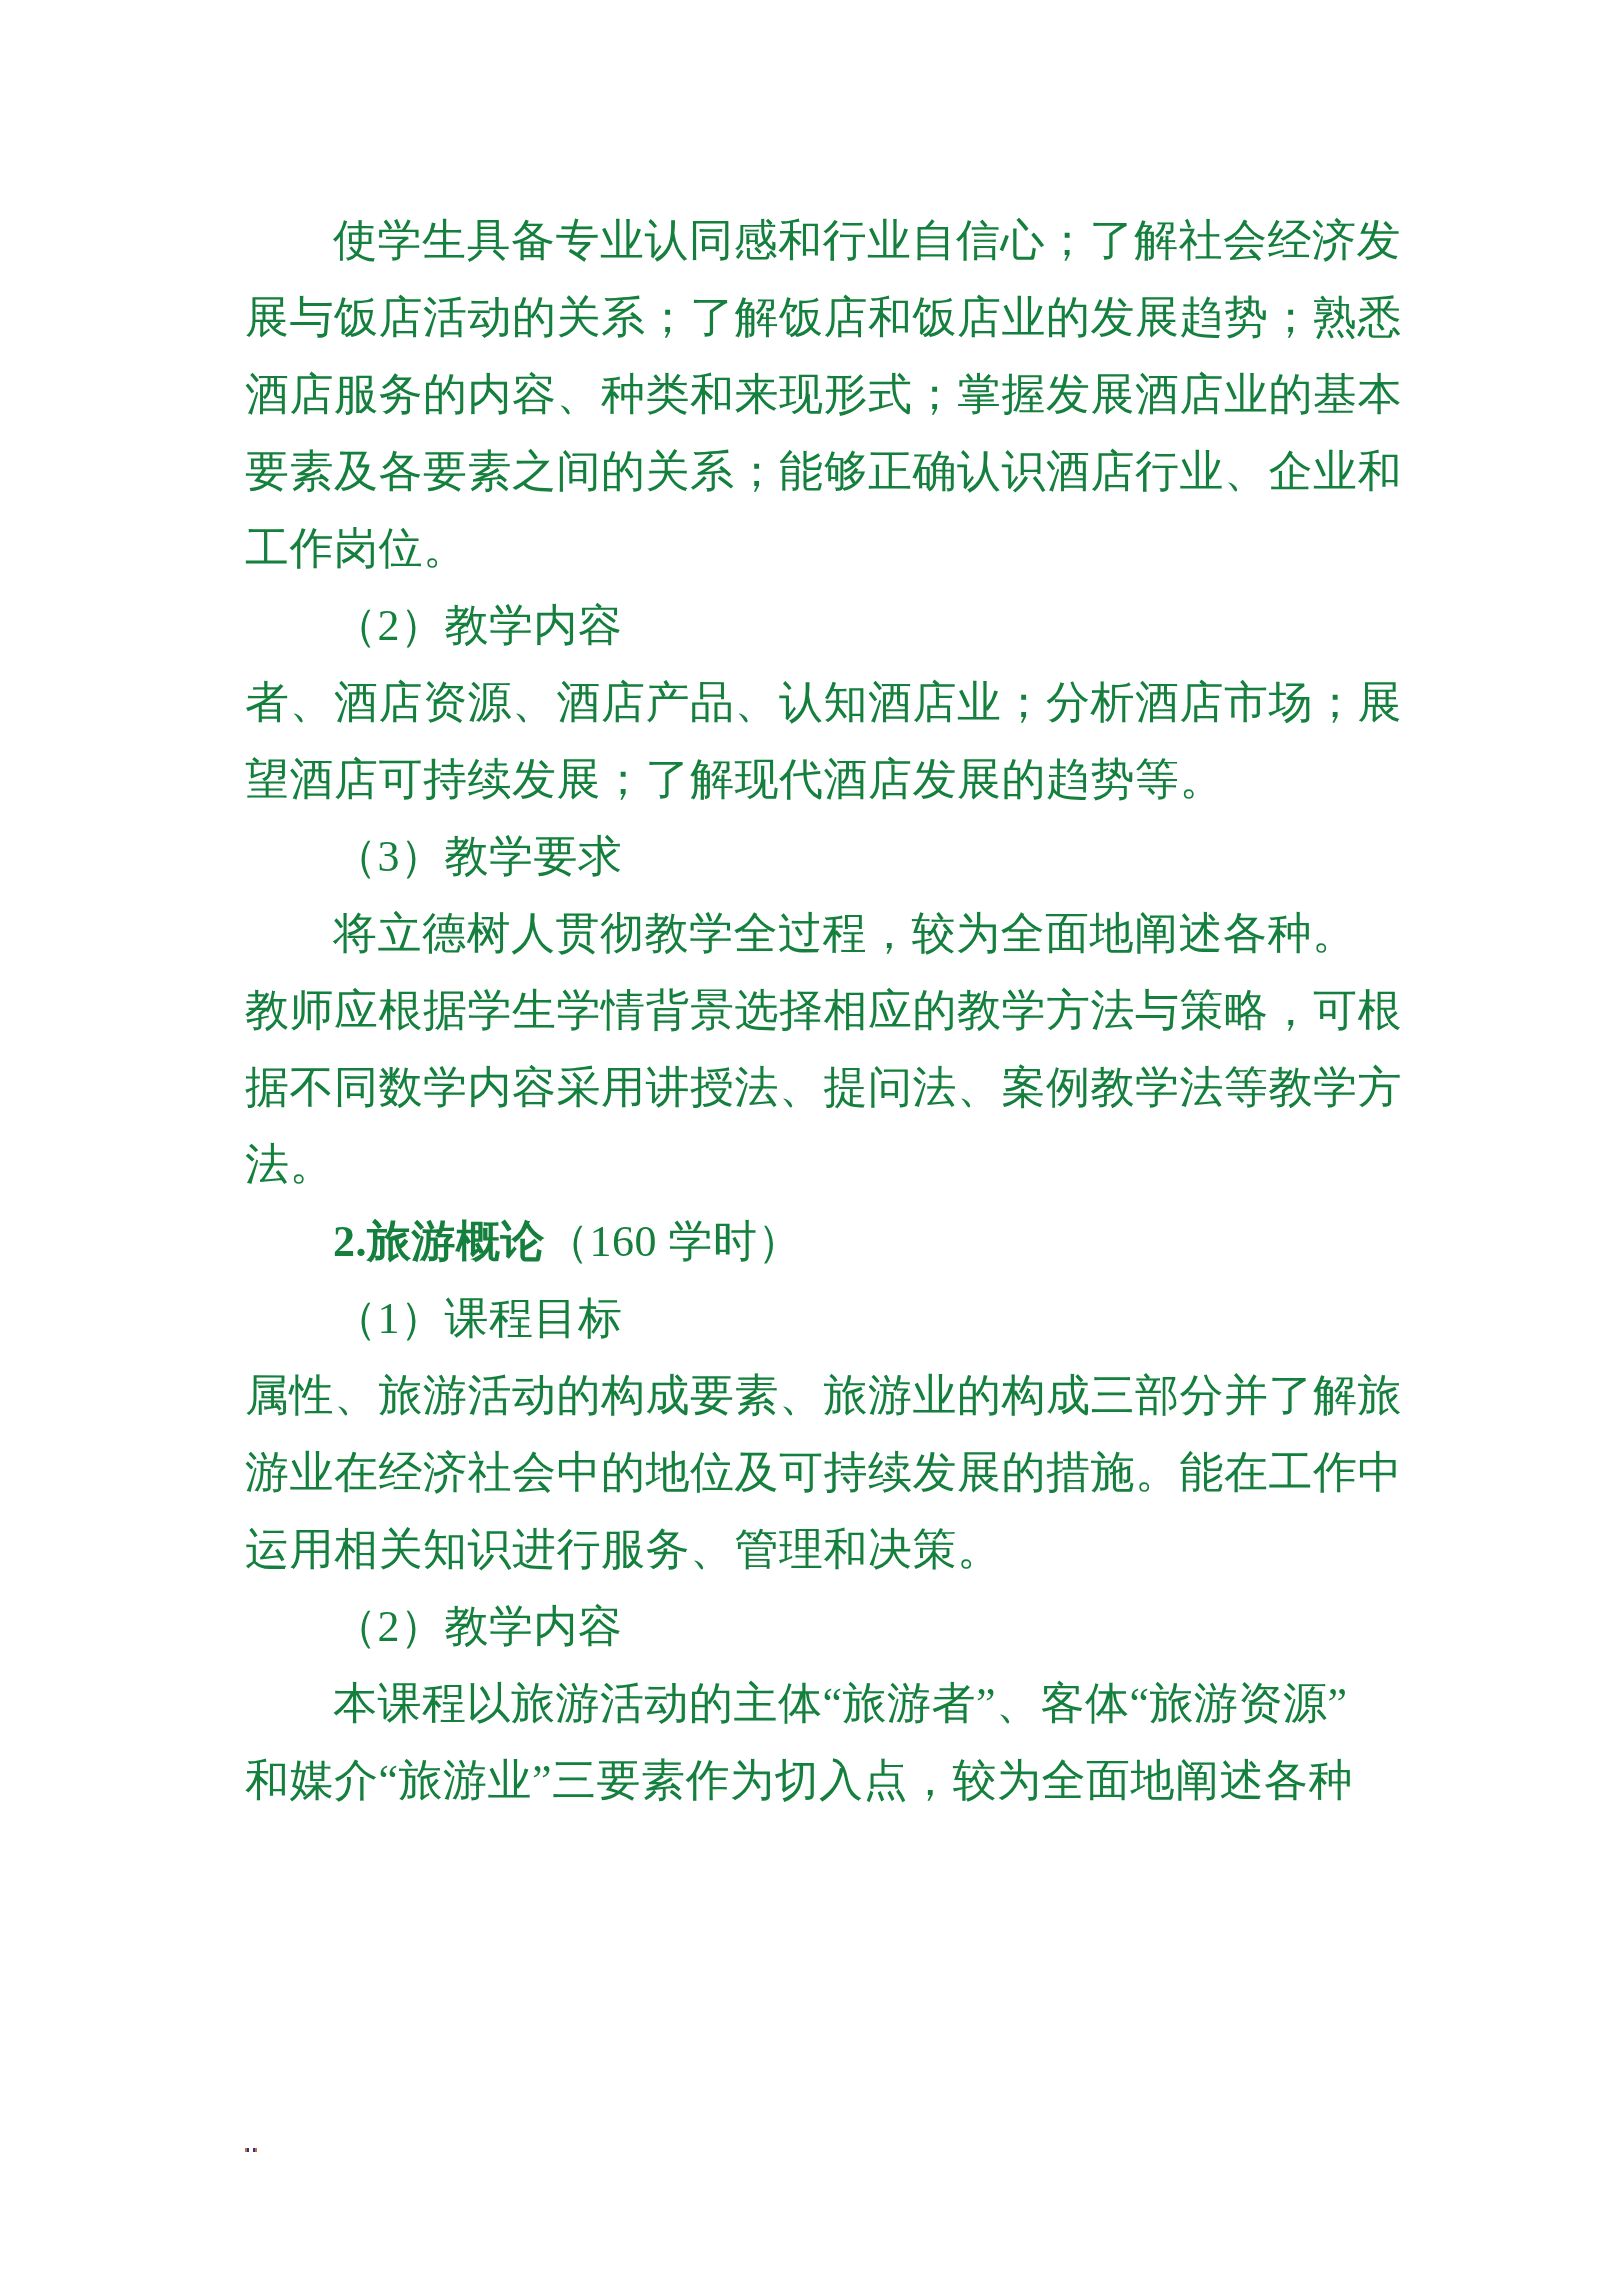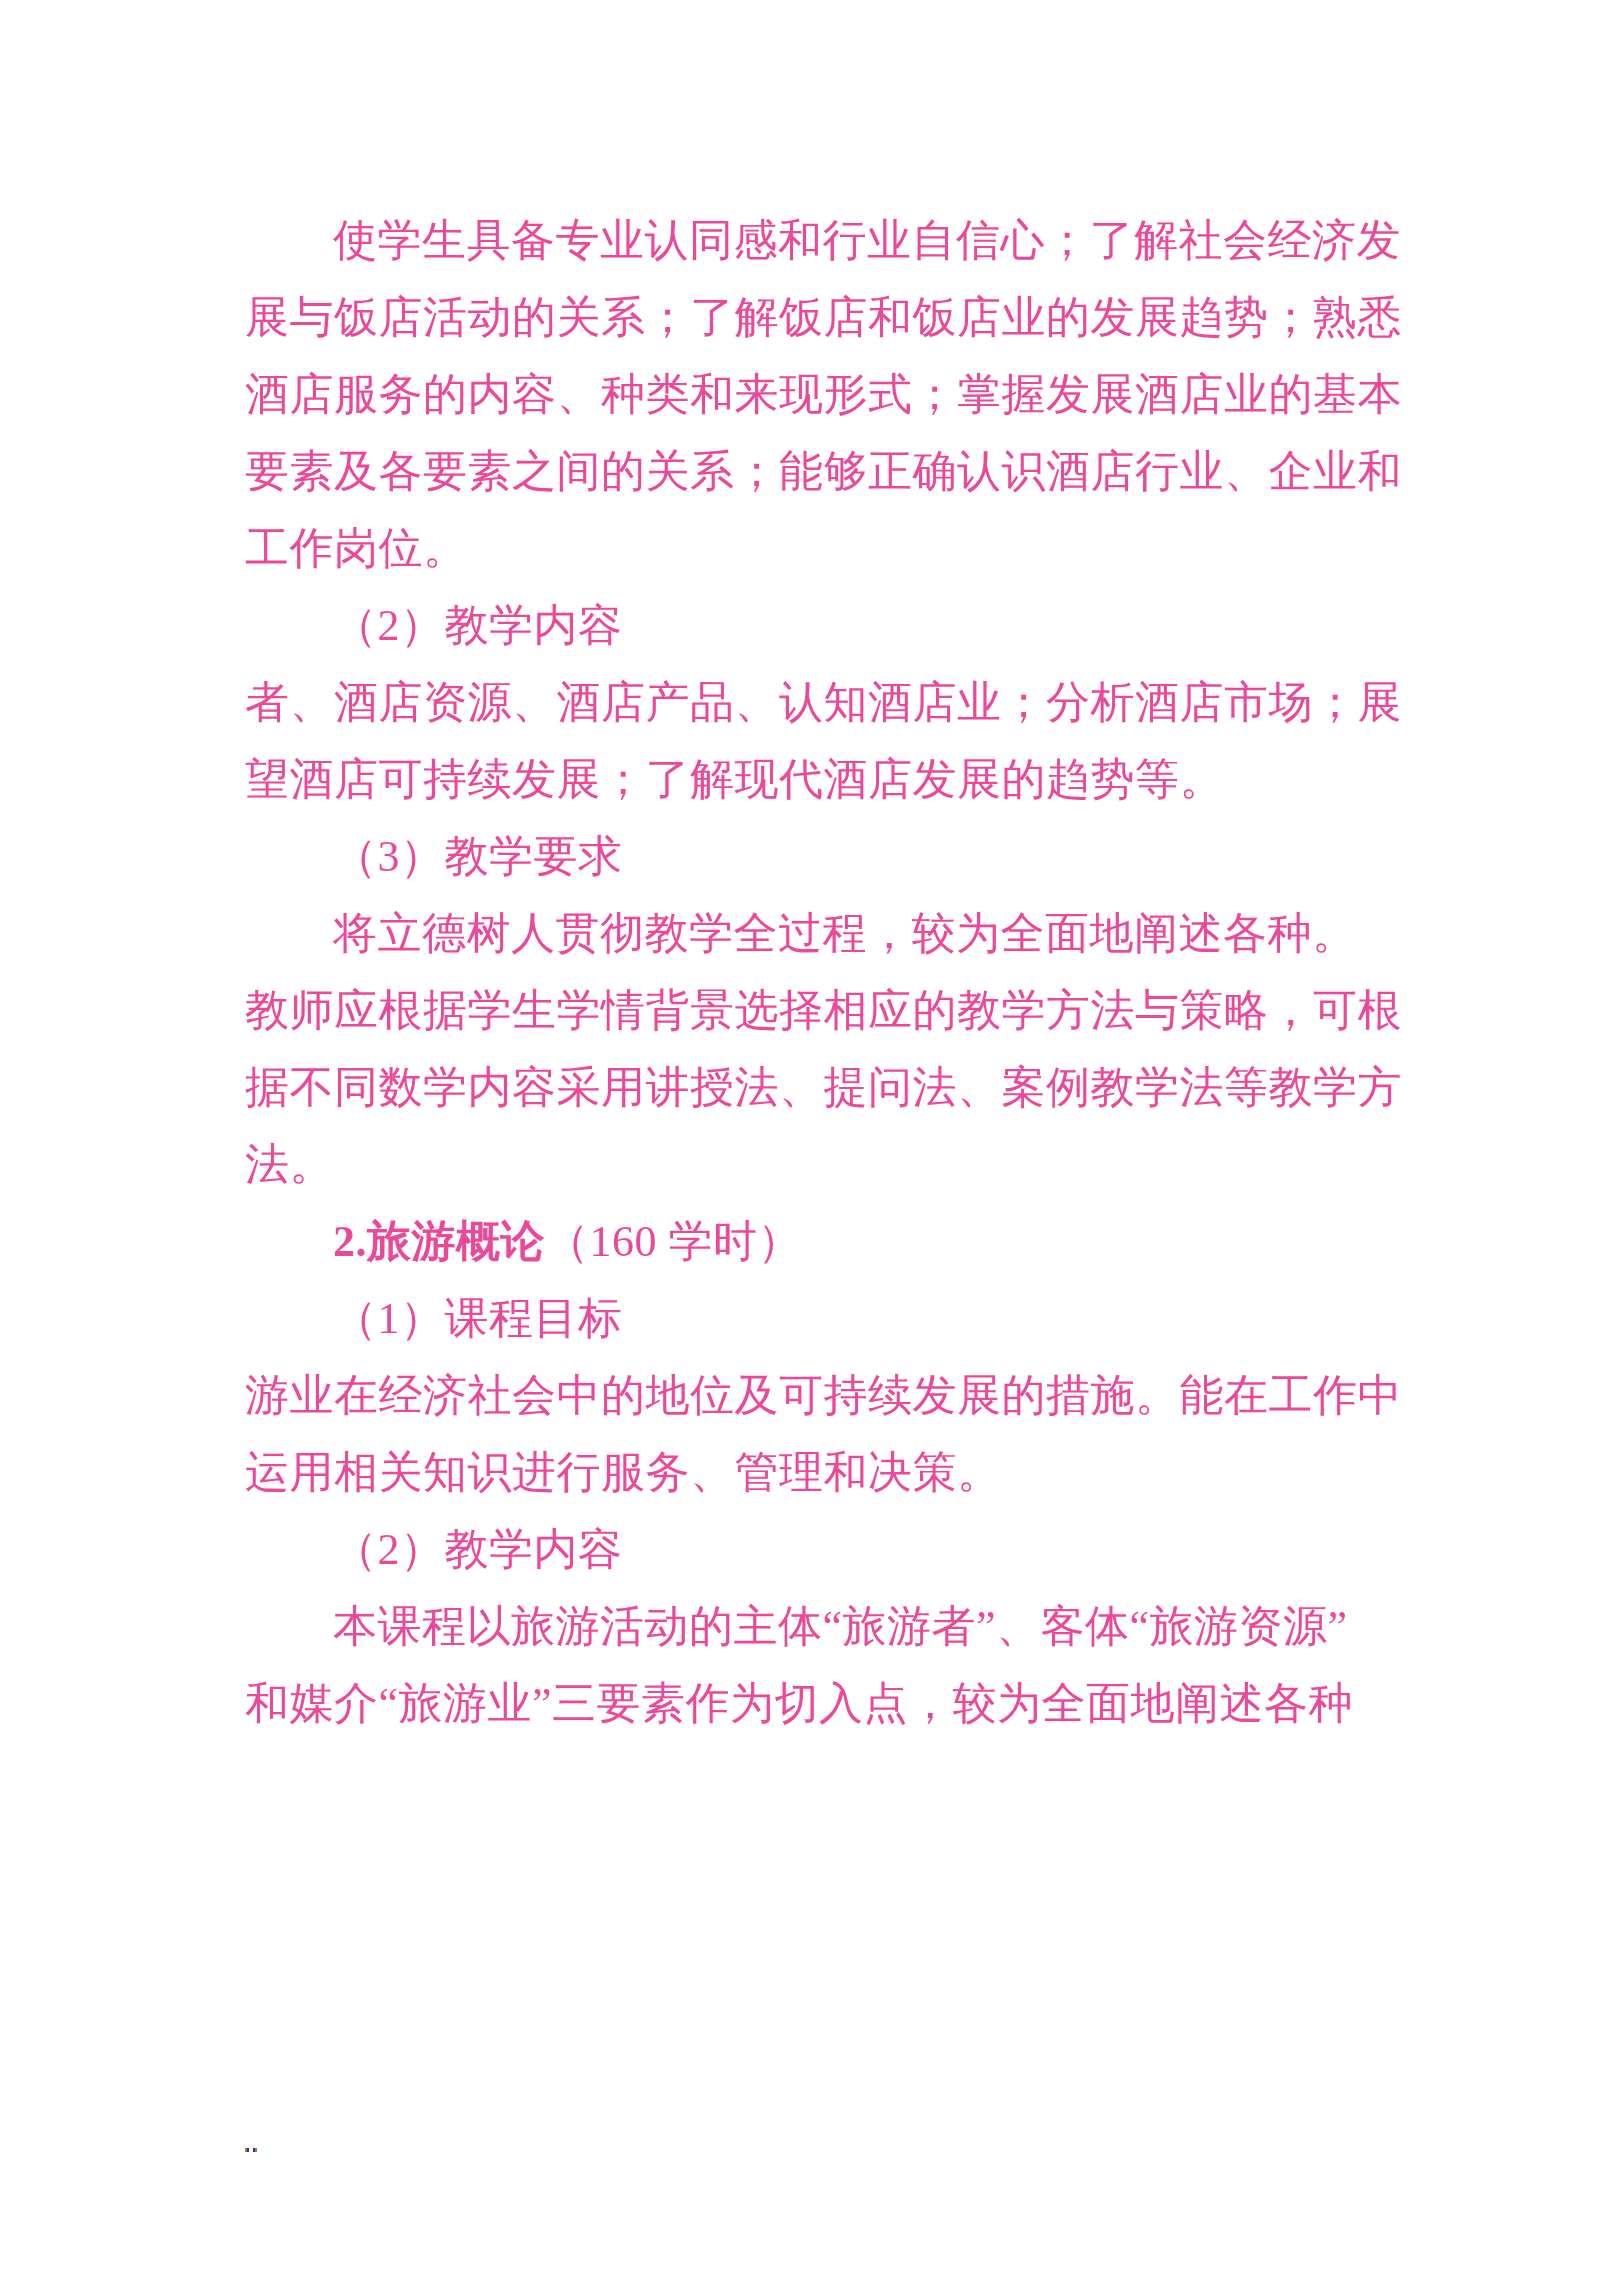--- a/index.html
+++ b/index.html
@@ -8,21 +8,21 @@
     padding: 0;
     background: #e8e8e8;
   }
   .page {
     position: relative;
     width: 1621px;
     height: 2293px;
     background: #ffffff;
     overflow: hidden;
     font-family: "Liberation Serif", "DejaVu Serif", serif;
-    color: #ec4899;
+    color: #15803d;
   }
   .doc-text {
     position: absolute;
     left: 245px;
     top: 202px;
     width: 1235px;
   }
   .line {
     height: 77px;
     line-height: 77px;
@@ -62,20 +62,21 @@
       <div class="line indent">（2）教学内容</div>
       <div class="line">者、酒店资源、酒店产品、认知酒店业；分析酒店市场；展</div>
       <div class="line">望酒店可持续发展；了解现代酒店发展的趋势等。</div>
       <div class="line indent">（3）教学要求</div>
       <div class="line indent">将立德树人贯彻教学全过程，较为全面地阐述各种。</div>
       <div class="line">教师应根据学生学情背景选择相应的教学方法与策略，可根</div>
       <div class="line">据不同数学内容采用讲授法、提问法、案例教学法等教学方</div>
       <div class="line">法。</div>
       <div class="line indent"><span class="bold">2.旅游概论</span>（160 学时）</div>
       <div class="line indent">（1）课程目标</div>
+      <div class="line">属性、旅游活动的构成要素、旅游业的构成三部分并了解旅</div>
       <div class="line">游业在经济社会中的地位及可持续发展的措施。能在工作中</div>
       <div class="line">运用相关知识进行服务、管理和决策。</div>
       <div class="line indent">（2）教学内容</div>
       <div class="line indent">本课程以旅游活动的主体“旅游者”、客体“旅游资源”</div>
       <div class="line">和媒介“旅游业”三要素作为切入点，较为全面地阐述各种</div>
     </div>
   <div class="footer-marks">
       <span class="mark" style="background: linear-gradient(90deg, rgb(200, 113, 55) 50%, rgb(39, 52, 139) 50%);"></span>
       <span class="mark" style="background: linear-gradient(90deg, rgb(39, 52, 139) 50%, rgb(200, 113, 55) 50%);"></span>
     </div>

